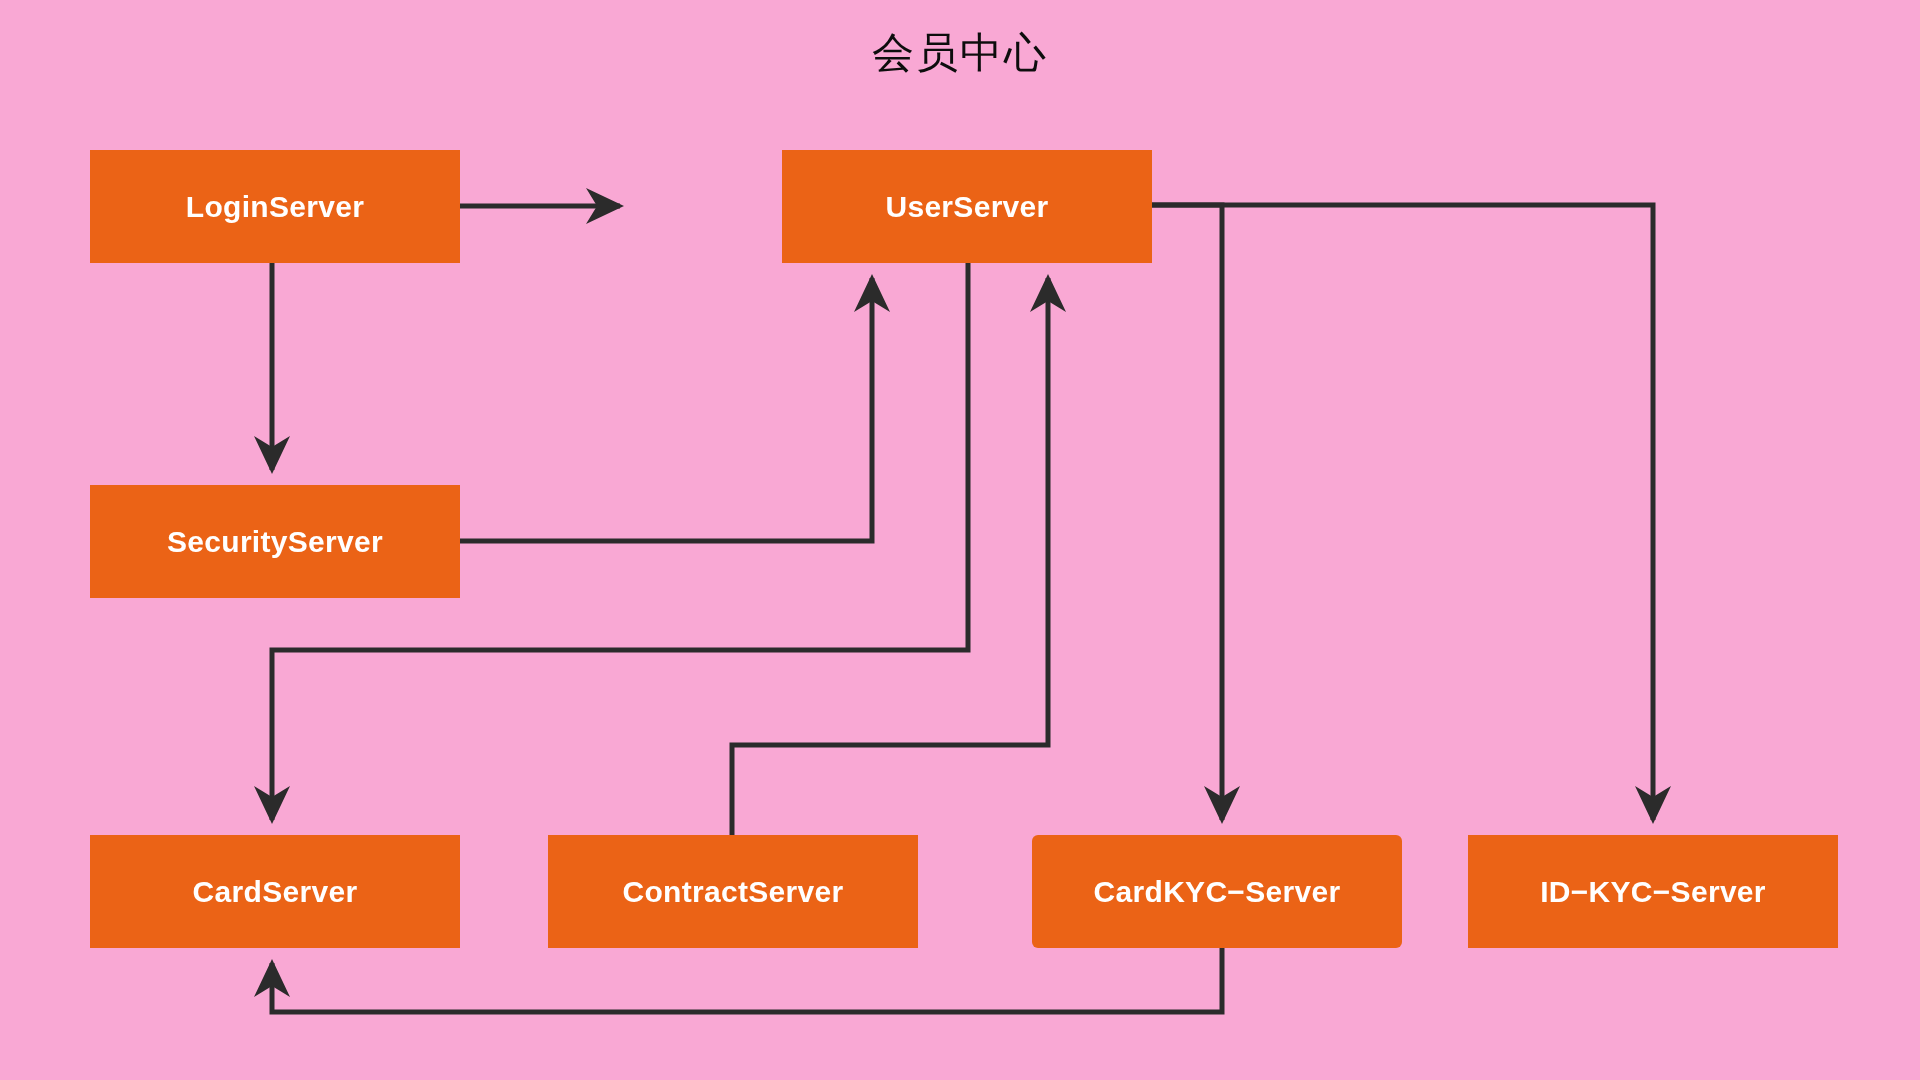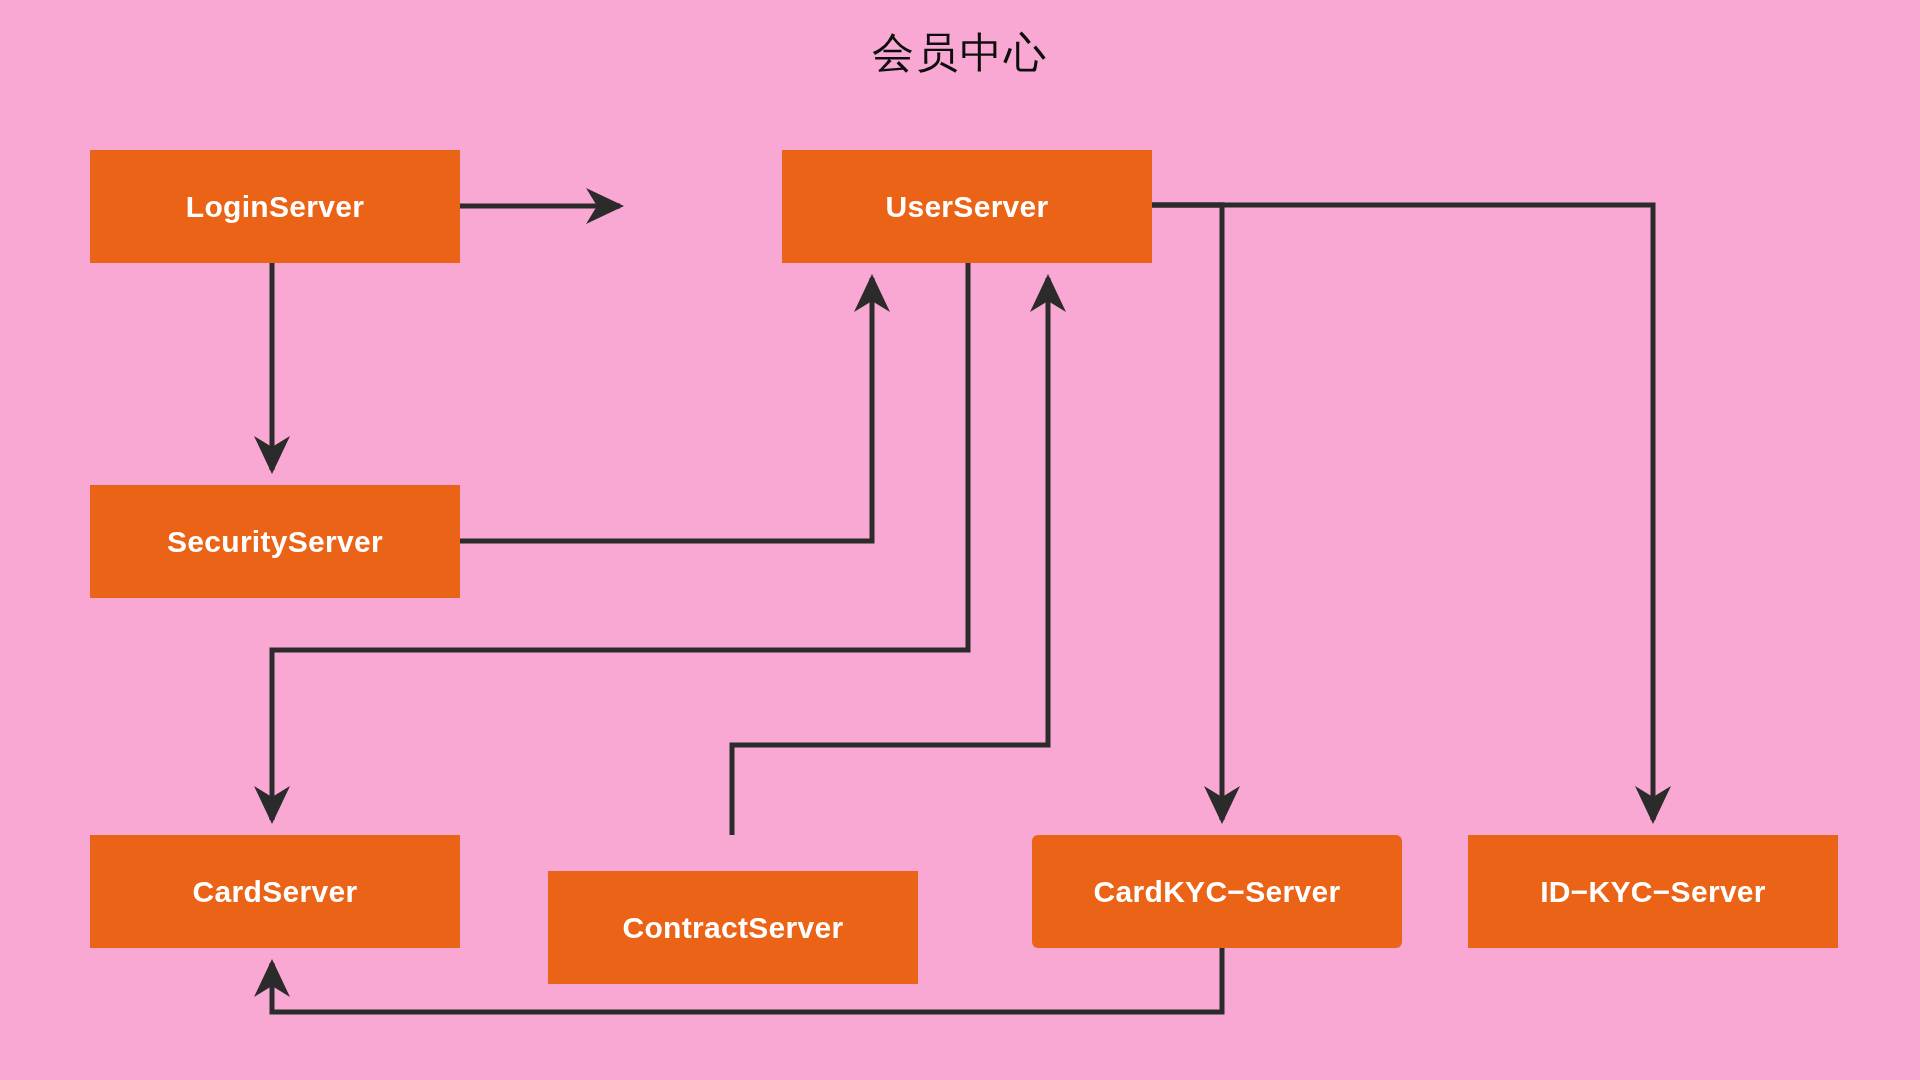--- a/index.html
+++ b/index.html
@@ -85,21 +85,21 @@
       </div>
       <div class="node" style="left: 782px; top: 150px; width: 370px; height: 113px; background: rgb(235, 99, 22); color: rgb(255, 255, 255);">
         <span>UserServer</span>
       </div>
       <div class="node" style="left: 90px; top: 485px; width: 370px; height: 113px; background: rgb(235, 99, 22); color: rgb(255, 255, 255);">
         <span>SecurityServer</span>
       </div>
       <div class="node" style="left: 90px; top: 835px; width: 370px; height: 113px; background: rgb(235, 99, 22); color: rgb(255, 255, 255);">
         <span>CardServer</span>
       </div>
-      <div class="node" style="left: 548px; top: 835px; width: 370px; height: 113px; background: rgb(235, 99, 22); color: rgb(255, 255, 255); margin-top: 36px;">
+      <div class="node" style="left: 548px; top: 835px; width: 370px; height: 113px; background: rgb(235, 99, 22); color: rgb(255, 255, 255);">
         <span>ContractServer</span>
       </div>
       <div class="node" style="left: 1032px; top: 835px; width: 370px; height: 113px; background: rgb(235, 99, 22); color: rgb(255, 255, 255); border-radius: 6px;">
         <span>CardKYC−Server</span>
       </div>
       <div class="node" style="left: 1468px; top: 835px; width: 370px; height: 113px; background: rgb(235, 99, 22); color: rgb(255, 255, 255);">
         <span>ID−KYC−Server</span>
       </div>
     </div>
 

